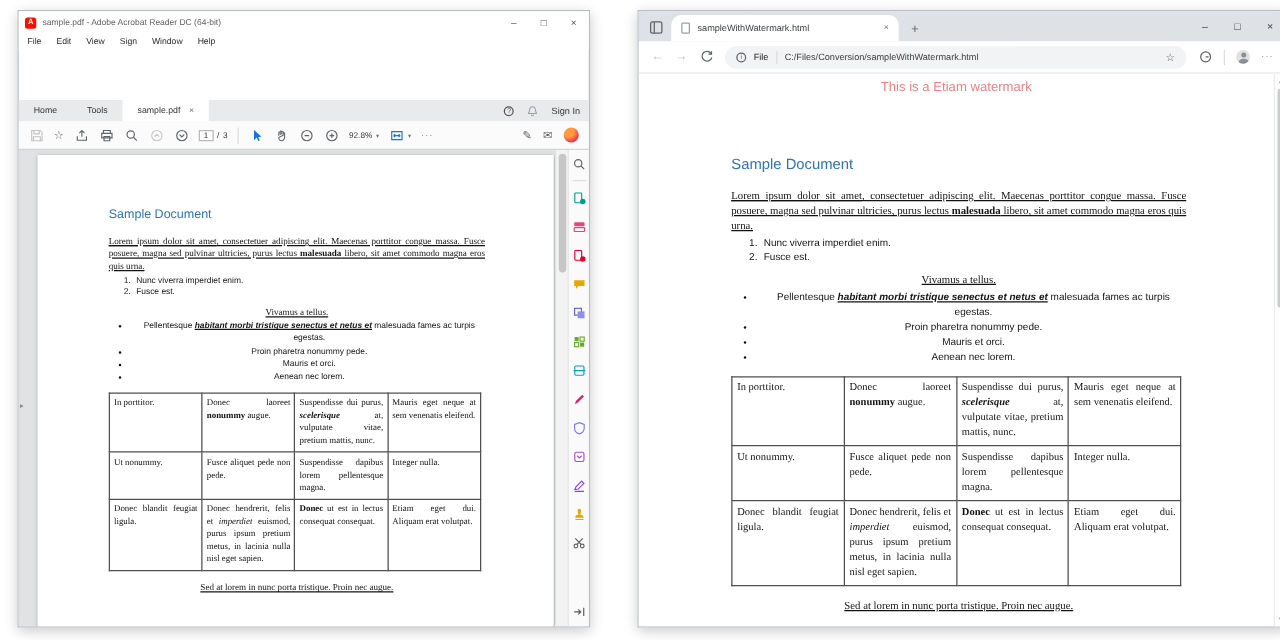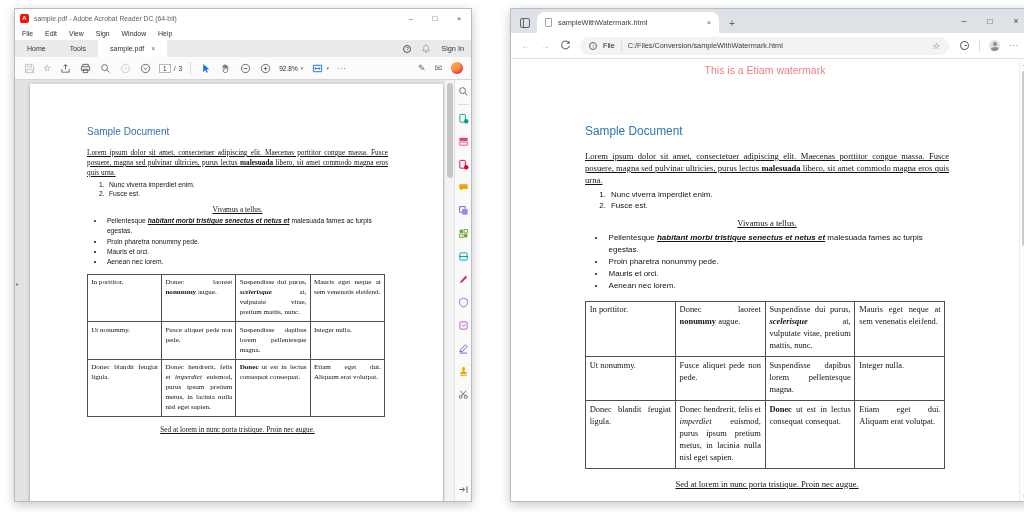--- a/index.html
+++ b/index.html
@@ -15,21 +15,21 @@
   .ac-titlebar { height:18px; display:flex; align-items:center; gap:5px; padding-left:5px;
                  font-size:6.8px; color:#5f5f5f; background:#fff; }
   .ac-logo { width:9px; height:9px; background:#fa0f00; border-radius:2px; color:#fff;
              font-size:6px; font-weight:bold; display:flex; align-items:center; justify-content:center; }
   .winbtns { margin-left:auto; display:flex; height:100%; }
   .winbtn { width:24px; display:flex; align-items:center; justify-content:center;
             font-size:8px; color:#555; }
   .ac-menubar { height:13px; display:flex; align-items:center; gap:12px; padding-left:7px;
                 font-size:6.9px; color:#2b2b2b; background:#fff; }
   .ac-tabstrip { height:17px; background:#e9eaec; display:flex; align-items:stretch;
-                 font-size:7px; color:#333; position:relative; }
+                 font-size:7px; color:#333; position:relative;margin-top:40px; }
   .ac-tab { padding:0 12px; display:flex; align-items:center; }
   .ac-tab.active { background:#fff; gap:7px; }
   .tab-x { color:#666; font-size:7px; }
   .ac-tabright { position:absolute; right:7px; top:0; height:100%; display:flex;
                  align-items:center; gap:9px; }
   .help-circ { width:8px; height:8px; border:1px solid #555; border-radius:50%;
                font-size:5.5px; color:#555; display:flex; align-items:center; justify-content:center; }
   .ac-toolbar { height:23px; background:#fbfbfb; border-bottom:1px solid #d4d4d4;
                 display:flex; align-items:center; gap:8px; padding:0 8px; font-size:6.8px; color:#444; }
   .tb-div { width:1px; height:13px; background:#ddd; }
@@ -101,21 +101,21 @@
   .pdf-host  { font-size:7.25px; padding:42px 55px 0 57px; }
   .html-host { font-size:8.6px;  padding:48px 70px 0 74px; }
   .doc { font-family:"Liberation Serif", serif; color:#131313; }
   .doc-h { font-family:"Liberation Sans", sans-serif; font-weight:400; color:#2e74b5;
            font-size:1.38em; margin:0 0 1.1em; }
   .doc-p { font-size:1em; line-height:1.38; text-align:justify;text-decoration:underline; }
   .doc .u { text-decoration:underline; }
   .doc ol { font-family:"Liberation Sans", sans-serif; font-size:0.93em; line-height:1.45;
             margin:0.25em 0 0.4em; padding-left:2.9em; }
   .doc ul { font-family:"Liberation Sans", sans-serif; font-size:0.93em; line-height:1.5;
-            margin:0.25em 0 0; padding-left:2.6em; }
+            margin:0.25em 0 0; padding-left:2.6em;text-align:center; }
   .doc li { padding-left:0.35em; }
   .doc .p2 { margin-top:0.75em; text-align:center; }
   .bui { font-weight:bold; font-style:italic; text-decoration:underline; }
   .doc table { width:99%; border-collapse:collapse; margin-top:1em;
                font-size:0.98em; line-height:1.42; }
   .doc td { width:25%; border:1px solid #4f4f4f; vertical-align:top;
             padding:0.3em 0.45em 0.55em; text-align:justify; }
   .doc-close { margin-top:1.1em; text-align:center; }
 </style>
 </head>

